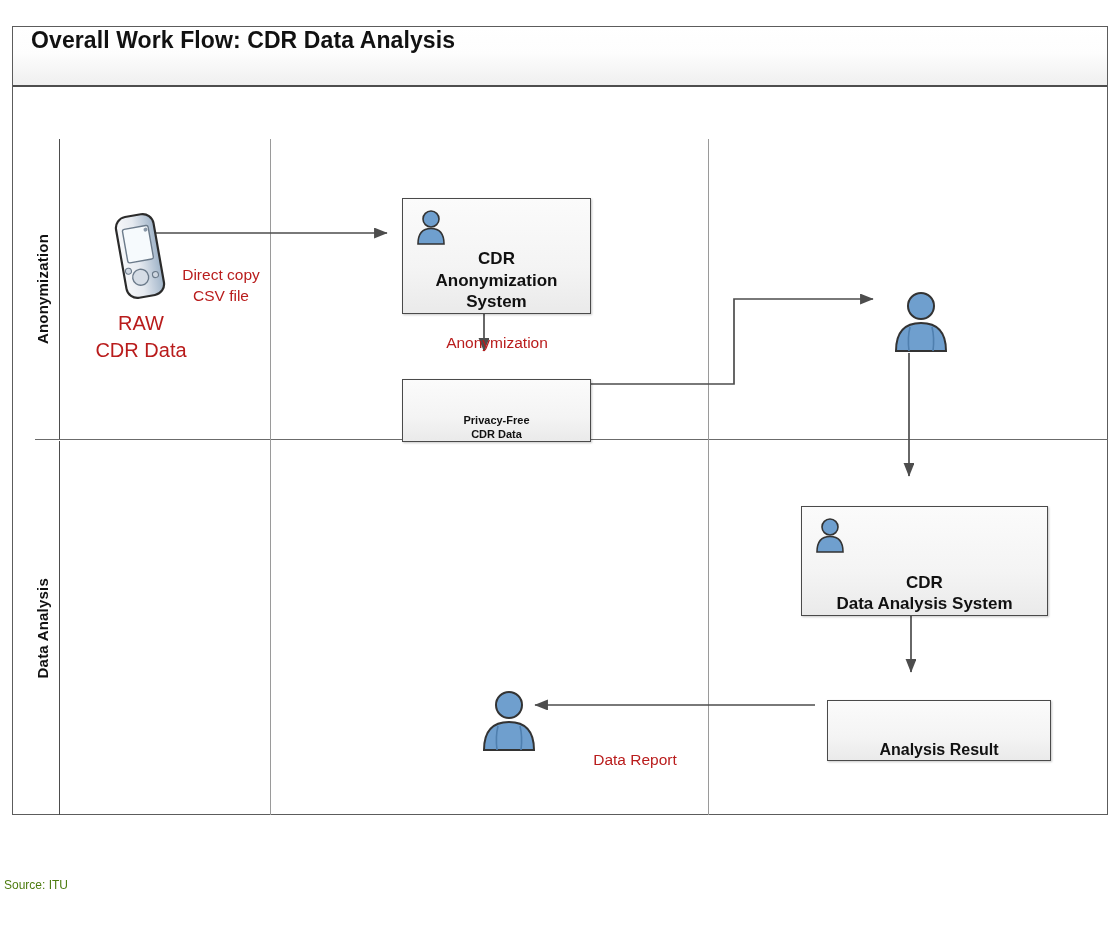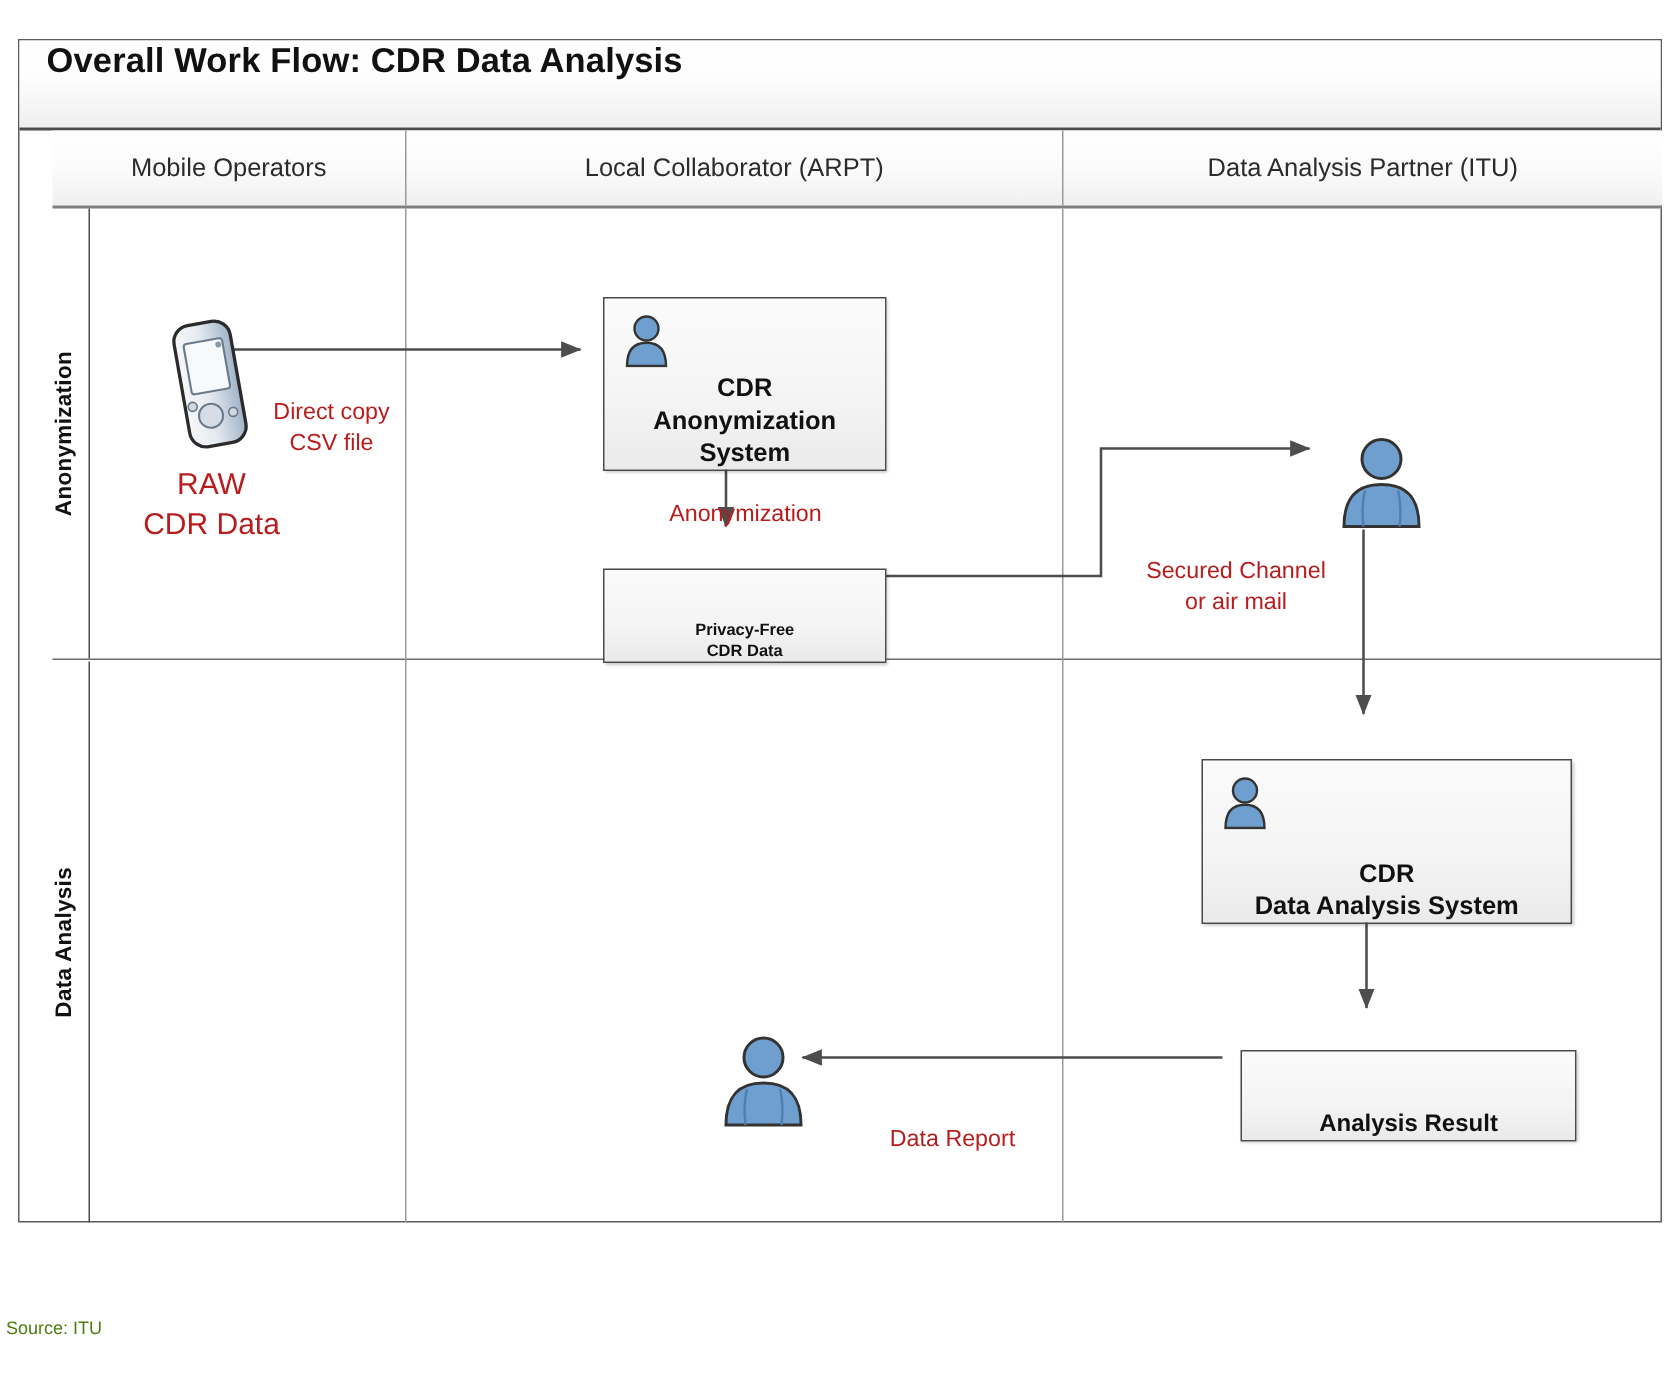--- a/index.html
+++ b/index.html
@@ -202,25 +202,20 @@
 </style>
 </head>
 <body>
 
 <div id="diagram-frame">
 
   <div id="title-bar">
     <div id="title-text">Overall Work Flow: CDR Data Analysis</div>
   </div>
 
-  <div id="header-band">
-    <div class="col-header" id="col-header-0">Mobile Operators</div>
-    <div class="col-header" id="col-header-1">Local Collaborator (ARPT)</div>
-    <div class="col-header" id="col-header-2">Data Analysis Partner (ITU)</div>
-  </div>
 
   <div class="lane-label" id="lane-label-anonymization">
     <span>Anonymization</span>
   </div>
   <div class="lane-label" id="lane-label-data-analysis">
     <span>Data Analysis</span>
   </div>
 
   <div id="lane-divider"></div>
   <div class="col-divider" id="col-divider-1"></div>
@@ -263,22 +258,20 @@
       <circle cx="41" cy="24" r="2" fill="#8a98a8"></circle>
     </g>
   </svg>
 
   <div class="flow-label" id="label-raw-cdr-data">RAW
 CDR Data</div>
 
   <div class="flow-label" id="label-direct-copy">Direct copy
 CSV file</div>
   <div class="flow-label" id="label-anonymization">Anonymization</div>
-  <div class="flow-label" id="label-secured-channel">Secured Channel
-or air mail</div>
   <div class="flow-label" id="label-final-report">Data Report</div>
 
   <div class="node-box" id="box-anonymization-system">
     <svg class="person-icon-small" viewBox="0 0 34 36">
       <circle cx="16" cy="10" r="8" fill="#6f9fce" stroke="#333333" stroke-width="1.6"></circle>
       <path d="M3,35 C3,23 9,19.5 16,19.5 C23,19.5 29,23 29,35 Z" fill="#6f9fce" stroke="#333333" stroke-width="1.6"></path>
     </svg>
     <span class="box-label">CDR
 Anonymization
 System</span>

